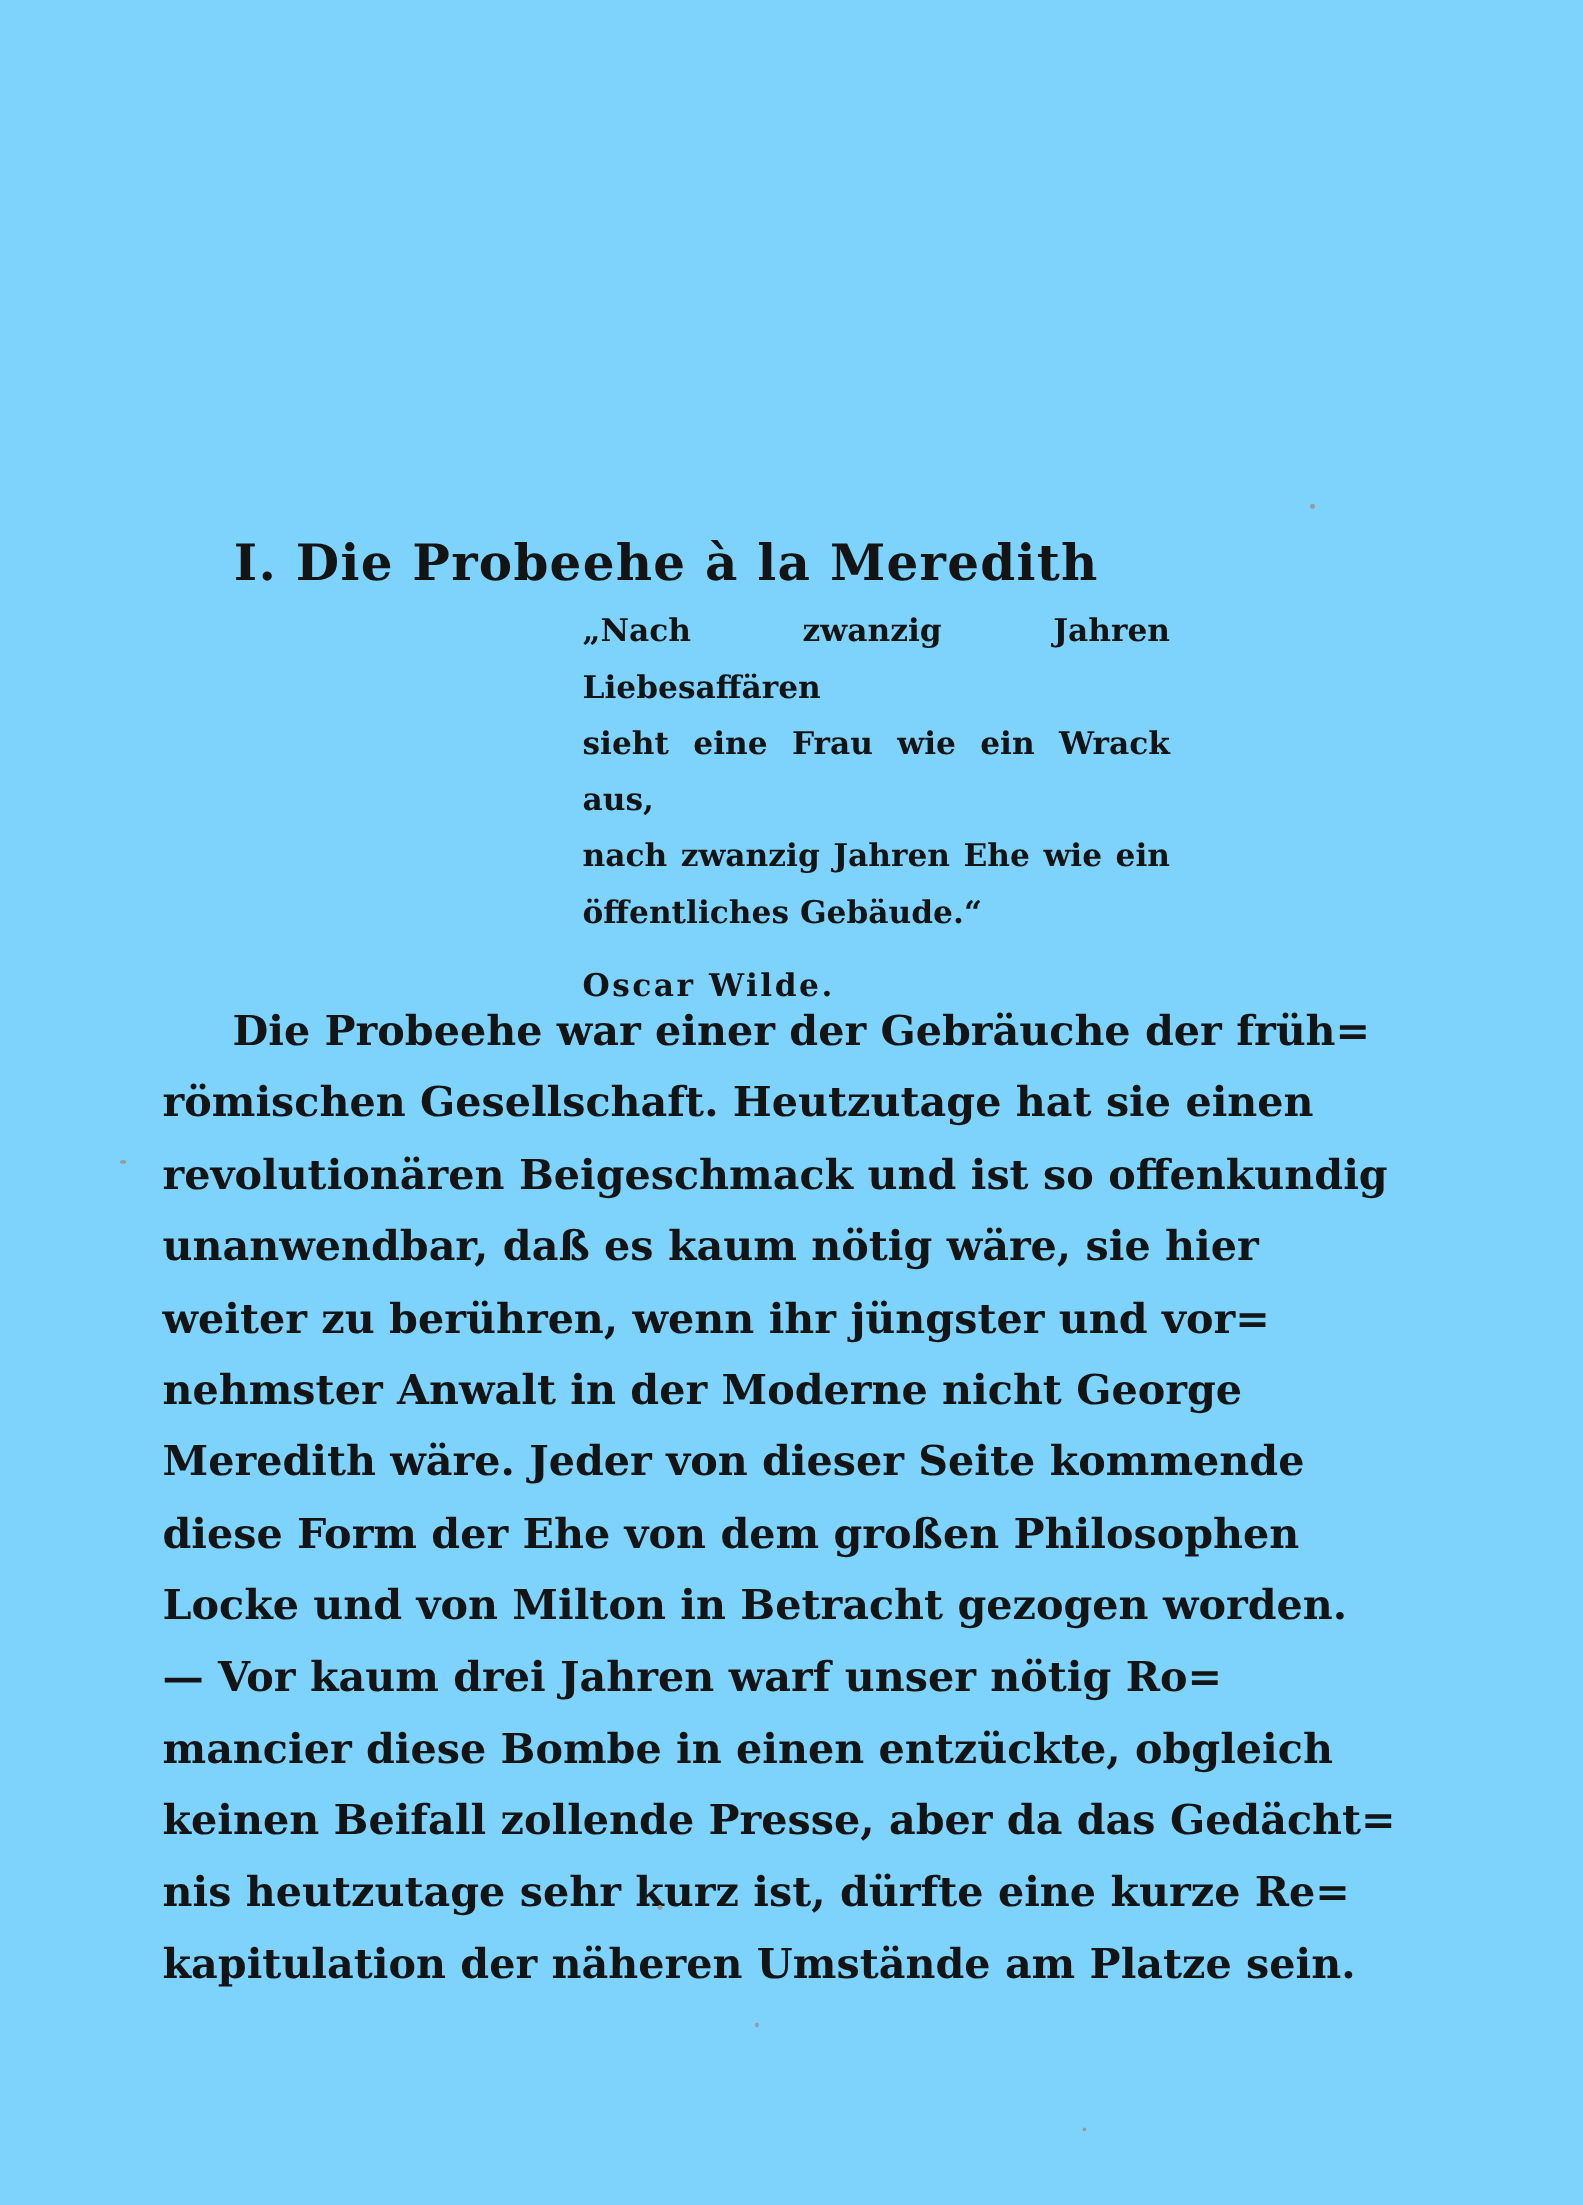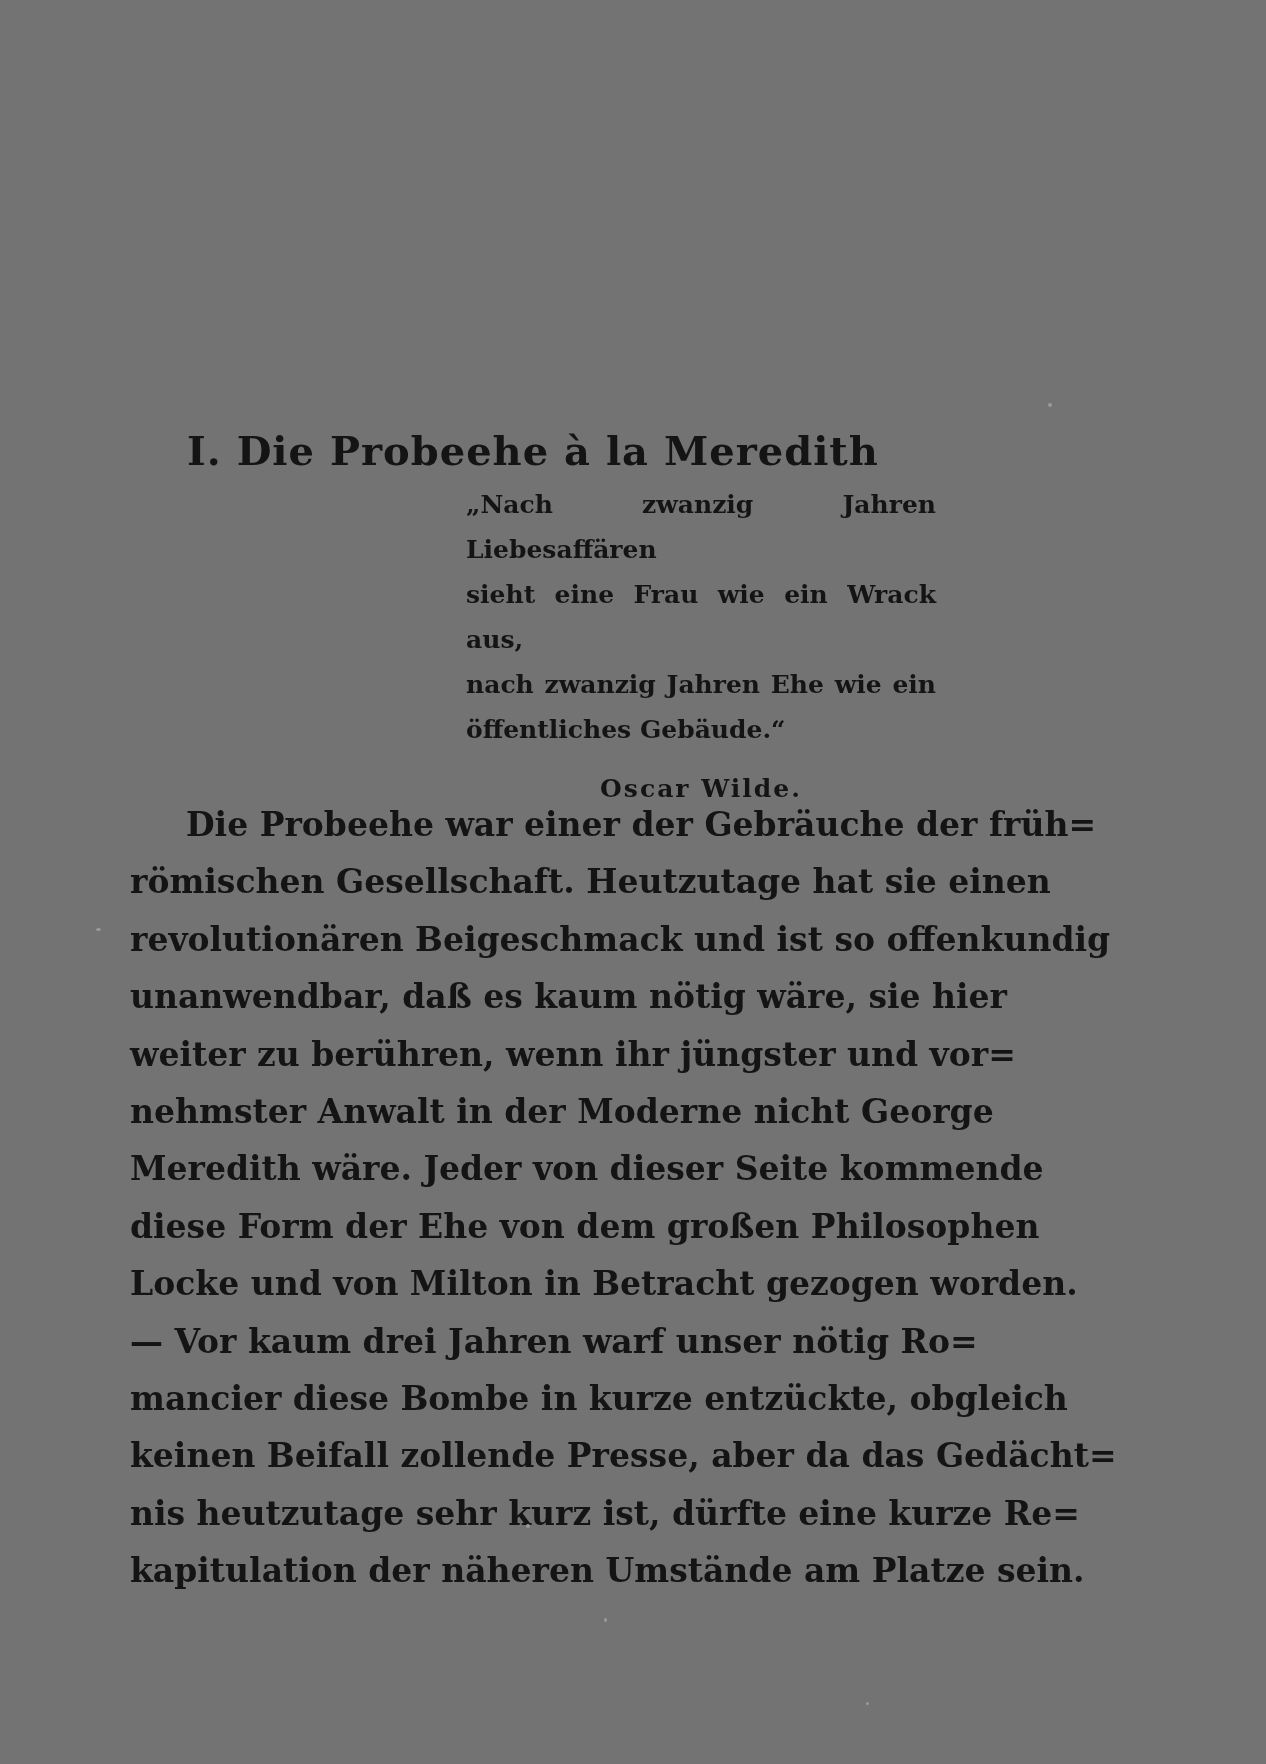--- a/index.html
+++ b/index.html
@@ -5,21 +5,21 @@
   html, body {
     margin: 0;
     padding: 0;
     background: #e8e8e8;
   }
   .page {
     position: relative;
     width: 1266px;
     height: 1764px;
     margin: 0 auto;
-    background: #737373;
+    background: #7dd3fc;
     overflow: hidden;
     font-family: "DejaVu Serif", "Liberation Serif", serif;
     color: #141414;
     -webkit-font-smoothing: antialiased;
   }
 
   
   .chapter-title {
     position: absolute;
     left: 130px;
@@ -44,21 +44,21 @@
   }
   .epigraph .ep-line {
     text-align: justify;
     text-align-last: justify;
   }
   .epigraph .ep-line.last {
     text-align: right;
     text-align-last: left;
   }
   .epigraph .attribution {
-    text-align: center;
+    text-align: left;
     margin-top: 14px;
     letter-spacing: 2px;
   }
 
   
   .body-paragraph {
     position: absolute;
     left: 130px;
     top: 796px;
     width: 806px;
@@ -106,21 +106,21 @@
     <div class="body-line indent">Die Probeehe war einer der Gebräuche der früh=</div>
     <div class="body-line">römischen Gesellschaft.  Heutzutage hat sie einen</div>
     <div class="body-line">revolutionären Beigeschmack und ist so offenkundig</div>
     <div class="body-line">unanwendbar, daß es kaum nötig wäre, sie hier</div>
     <div class="body-line">weiter zu berühren, wenn ihr jüngster und vor=</div>
     <div class="body-line">nehmster Anwalt in der Moderne nicht George</div>
     <div class="body-line">Meredith wäre.  Jeder von dieser Seite kommende</div>
     <div class="body-line">diese Form der Ehe von dem großen Philosophen</div>
     <div class="body-line">Locke und von Milton in Betracht gezogen worden.</div>
     <div class="body-line">— Vor kaum drei Jahren warf unser nötig Ro=</div>
-    <div class="body-line">mancier diese Bombe in kurze entzückte, obgleich</div>
+    <div class="body-line">mancier diese Bombe in einen entzückte, obgleich</div>
     <div class="body-line">keinen Beifall zollende Presse, aber da das Gedächt=</div>
     <div class="body-line">nis heutzutage sehr kurz ist, dürfte eine kurze Re=</div>
     <div class="body-line">kapitulation der näheren Umstände am Platze sein.</div>
   </div>
 
   <div class="speck s1"></div>
   <div class="speck s2"></div>
   <div class="speck s3"></div>
   <div class="speck s4"></div>
   <div class="speck s5"></div>

